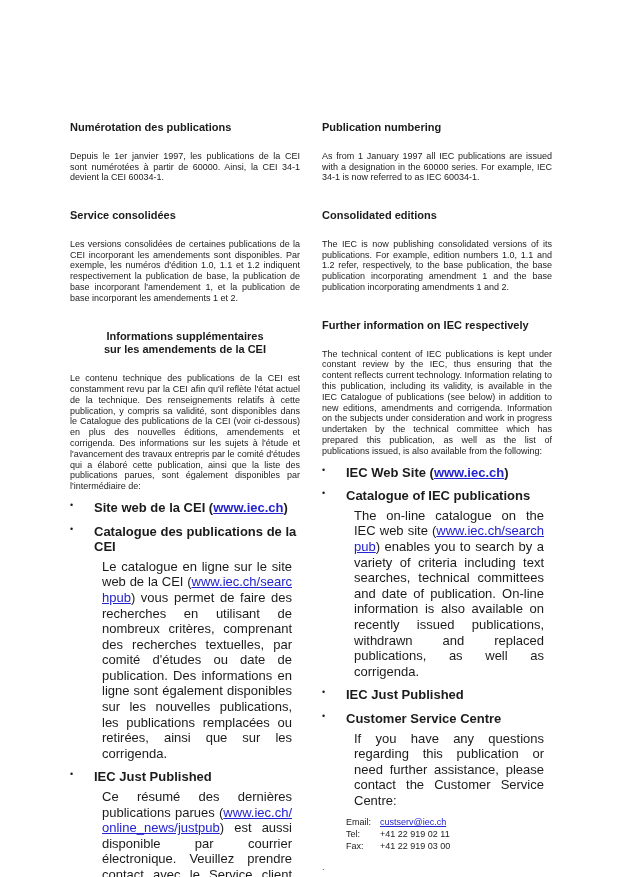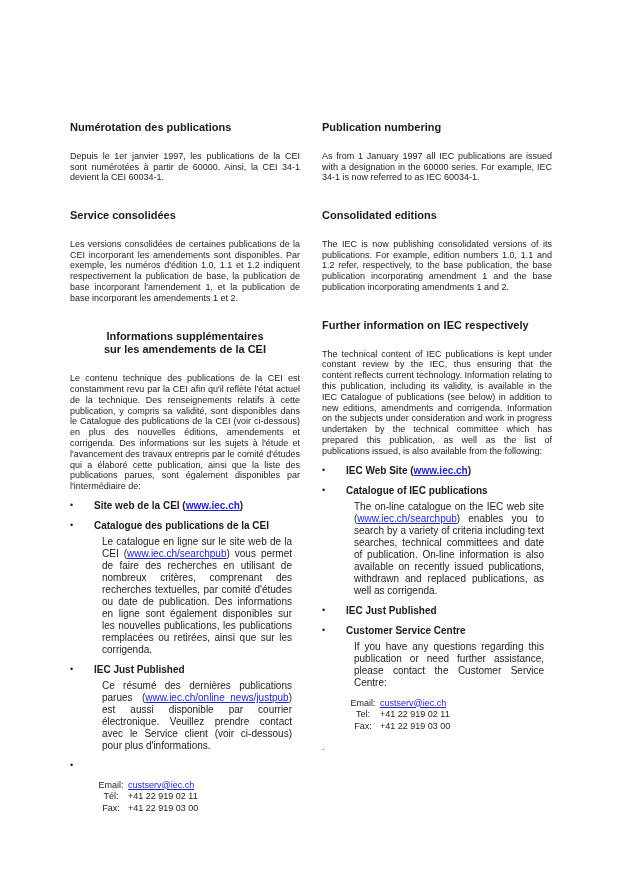--- a/index.html
+++ b/index.html
@@ -16,26 +16,26 @@
     font-size: 11px; font-weight: bold; margin: 0 0 16px; line-height: 1.25;
   }
   .heading.mt { margin-top: 26px; }
   .heading span { display: block; text-align: center; }
   .para {
     font-size: 9px; line-height: 1.2; text-align: justify; margin: 0;
   }
   .bullets { margin-top: 5px; }
   .bullet-row { display: flex; margin-top: 8px; }
   .bullet-marker { flex: 0 0 24px; font-size: 9px; line-height: 1.2; }
-  .bullet-content { flex: 1; font-size: 10px; line-height: 1.2; min-width: 0; }
+  .bullet-content { flex: 1; font-size: 13px; line-height: 1.2; min-width: 0; }
   .bullet-title { font-weight: bold; display: block; }
   .bullet-body { text-align: justify; margin: 4px 8px 0; }
   a.link { color: #2323cf; text-decoration: underline; cursor: pointer; word-break: break-all; }
   .contact { margin: 9px 0 0 24px; font-size: 9px; line-height: 1.3; }
-  .contact-row { display: flex; text-align: center; }
+  .contact-row { display: flex; }
   .contact-label { flex: 0 0 34px; }
   .trailing-dot { font-size: 9px; margin-top: 9px; color: #444; }
 </style>
 </head>
 <body>
 
 <div class="sheet">
   <div class="content">
 
     <div class="col">

